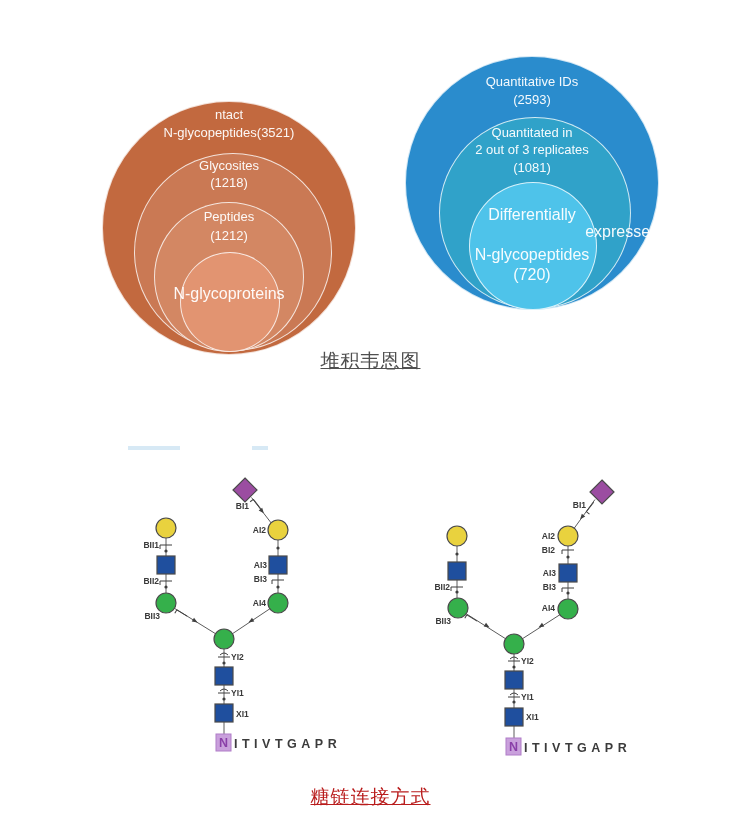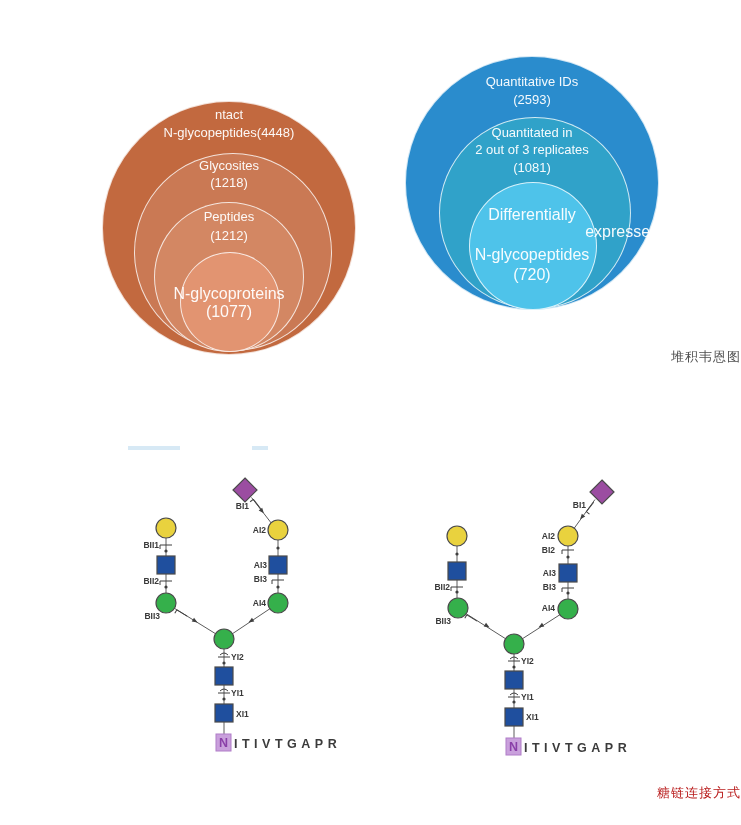--- a/index.html
+++ b/index.html
@@ -5,22 +5,22 @@
   html,body{margin:0;padding:0;background:#fff;}
   .canvas{position:relative;width:741px;height:825px;background:#ffffff;overflow:hidden;
           font-family:"Liberation Sans",sans-serif;}
   
   .venn-panel{position:absolute;}
   .ring{position:absolute;border-radius:50%;border:1px solid rgba(255,255,255,0.78);box-sizing:border-box;}
   .vtext{position:absolute;left:0;width:100%;text-align:center;color:rgba(255,255,255,0.95);
          font-size:13px;line-height:16px;white-space:nowrap;}
   .vtext.small{font-size:16px;}
   
-  .caption{position:absolute;left:0;width:100%;text-align:right;font-size:13px;
-           letter-spacing:1px;}
+  .caption{position:absolute;left:0;width:100%;text-align:center;font-size:19px;
+           letter-spacing:1px;text-decoration:underline;}
   
   .glycan{position:absolute;}
   .link{stroke:#5c5c5c;stroke-width:1;fill:none;}
   .tick{stroke:#3f3f3f;stroke-width:1;fill:none;}
   .dot{fill:#3f3f3f;}
   .arrow{fill:#3f3f3f;}
   .node{stroke:#4a4a4a;stroke-width:1.2;}
   .glabel{font-family:"Liberation Sans",sans-serif;font-size:8.5px;font-weight:bold;fill:#3a3a3a;}
   .seq{font-family:"Liberation Sans",sans-serif;font-size:12.5px;font-weight:bold;fill:#3b3b3b;letter-spacing:4.5px;}
   .nres{font-family:"Liberation Sans",sans-serif;font-size:12.5px;font-weight:bold;text-anchor:middle;}
@@ -32,27 +32,26 @@
 
 <div class="canvas">
 
   <div class="venn-panel" style="left:102px;top:56px;width:254px;height:254px;margin-top:45px;">
     <div class="ring" style="left: 0px; top: 0px; width: 254px; height: 254px; background: rgb(194, 105, 63);"></div>
     <div class="ring" style="left: 32px; top: 52px; width: 198px; height: 198px; background: rgb(202, 121, 84);"></div>
     <div class="ring" style="left: 52px; top: 101px; width: 150px; height: 150px; background: rgb(211, 135, 99);"></div>
     <div class="ring" style="left: 78px; top: 151px; width: 100px; height: 100px; background: rgb(226, 148, 113);"></div>
 
     <div class="vtext" style="top:6px;">ntact</div>
-    <div class="vtext" style="top:24px;">N-glycopeptides(4448)</div>
+    <div class="vtext" style="top:24px;">N-glycopeptides(3521)</div>
     <div class="vtext" style="top:57px;">Glycosites</div>
     <div class="vtext" style="top:74px;">(1218)</div>
     <div class="vtext" style="top:108px;">Peptides</div>
     <div class="vtext" style="top:127px;">(1212)</div>
     <div class="vtext small" style="top:185px;">N-glycoproteins</div>
-    <div class="vtext small" style="top:203px;">(1077)</div>
   </div>
 
   <div class="venn-panel" style="left:405px;top:56px;width:254px;height:254px;">
     <div class="ring" style="left: 0px; top: 0px; width: 254px; height: 254px; background: rgb(42, 140, 205);"></div>
     <div class="ring" style="left: 34px; top: 61px; width: 192px; height: 192px; background: rgb(48, 162, 201);"></div>
     <div class="ring" style="left: 64px; top: 126px; width: 128px; height: 128px; background: rgb(78, 195, 234);"></div>
 
     <div class="vtext" style="top:18px;">Quantitative IDs</div>
     <div class="vtext" style="top:36px;">(2593)</div>
     <div class="vtext" style="top:69px;">Quantitated in</div>

